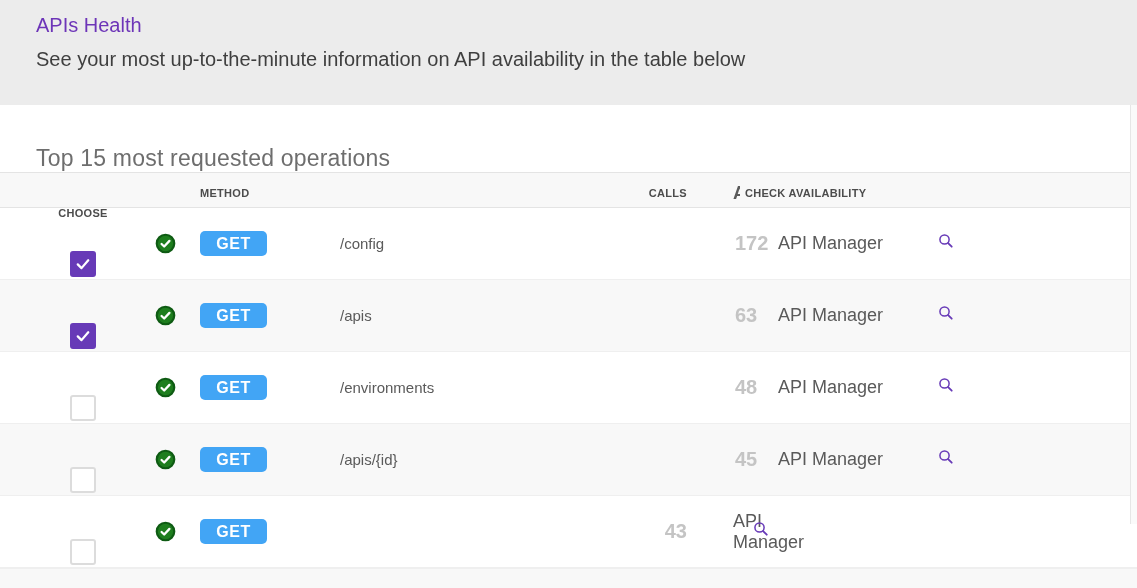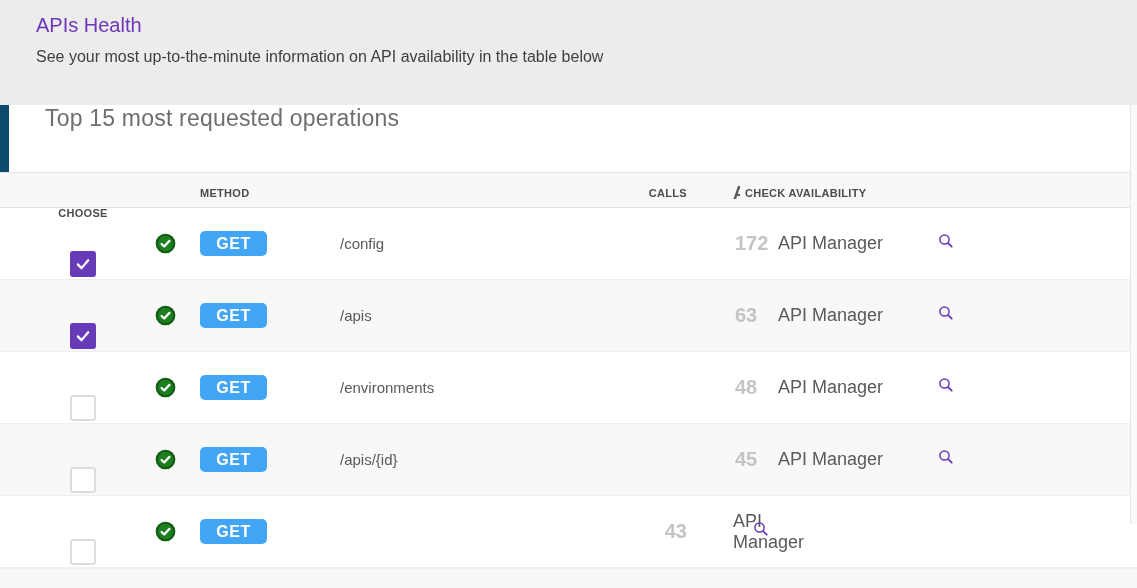--- a/index.html
+++ b/index.html
@@ -2,48 +2,47 @@
 <html><head>
 <meta charset="utf-8">
 <style>
   * { box-sizing: border-box; margin: 0; padding: 0; }
   html, body { width: 1137px; height: 588px; overflow: hidden; }
   body {
     font-family: "Liberation Sans", "DejaVu Sans", sans-serif;
     background: #ffffff;
     color: #5d5d5d;
   }
-  .app { position: relative; width: 1137px; height: 524px; background: #0c4a6e; }
+  .app { position: relative; width: 1137px; height: 524px; background: #4c1d95; }
 
   
   .page-header {
     height: 105px;
     background: #ececec;
     padding: 14px 36px 0 36px;
   }
   .page-title {
     font-size: 20px;
     font-weight: 400;
     color: #6d35b8;
     margin-bottom: 11px;
   }
   .page-subtitle {
-    font-size: 16px;
+    font-size: 20px;
     color: #3f3f3f;
   }
 
   
   .section-bar {
     height: 67px;
     background: #ffffff;
     display: flex;
-    align-items: flex-start;
+    align-items: flex-end;
     justify-content: space-between;
     padding: 0 24px 0 36px;
-    margin-left: 9px;
   }
   .section-title {
     font-size: 23px;
     font-weight: 400;
     color: #6e6e6e;
     letter-spacing: 0.2px;
   }
   .send-button {
     background: #5e35b1;
     color: #ffffff;

